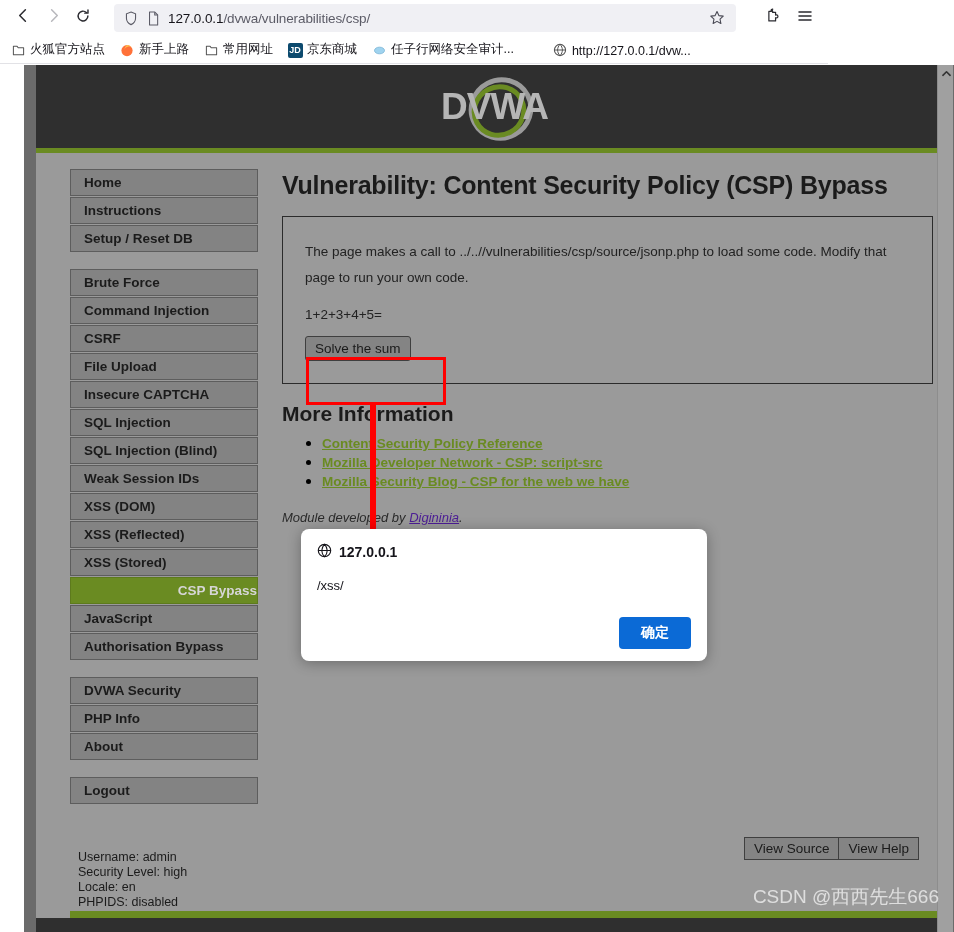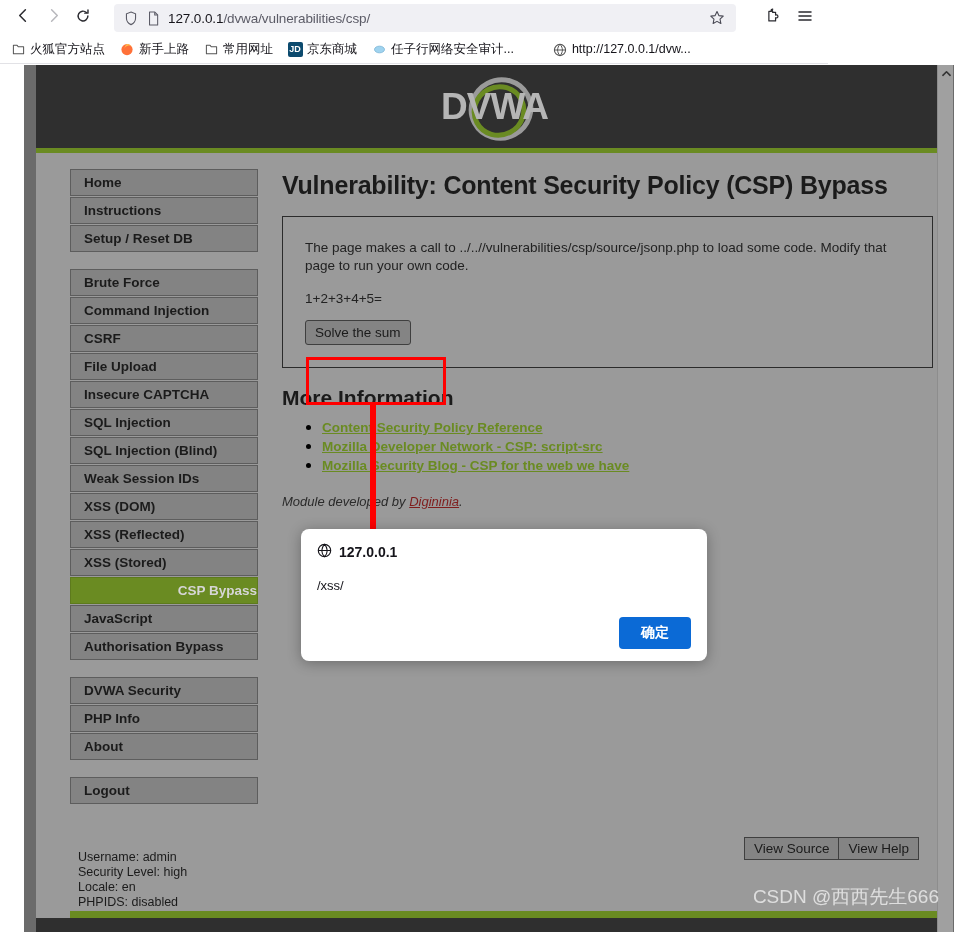--- a/index.html
+++ b/index.html
@@ -97,21 +97,21 @@
     height: 28px;
     display: flex;
     align-items: center;
     padding: 0 4px;
     gap: 2px;
     background: #ffffff;
     border-bottom: 1px solid #e2e2e6;
   }
   .bm-item {
     display: flex;
-    align-items: flex-start;
+    align-items: flex-end;
     gap: 4px;
     padding: 2px 6px;
     border-radius: 4px;
     font-size: 12.5px;
     color: #15141a;
     white-space: nowrap;
     cursor: pointer;
   }
   .bm-ico { width: 16px; height: 16px; display:flex; align-items:center; justify-content:center; flex:none; }
   .bm-jd {
@@ -267,21 +267,21 @@
 
   .vuln-box {
     border: 1px solid #2b2b2b;
     padding: 22px 22px 22px 22px;
     margin-bottom: 18px;
   }
 
   .vuln-box p {
     font-size: 13.5px;
     color: #222;
-    line-height: 18px;
+    line-height: 26px;
     margin-bottom: 16px;
   }
   .sum-label {
     font-size: 13.5px;
     color: #222;
     margin-bottom: 14px;
   }
 
   .solve-btn {
     background: #848484;
@@ -309,21 +309,21 @@
     text-decoration: underline;
     cursor: pointer;
   }
 
   .module-note {
     margin-top: 20px;
     font-size: 13px;
     font-style: italic;
     color: #2b2b2b;
   }
-  .module-note a { color: #7f1d1d; font-style: italic; text-decoration: underline; cursor: pointer; }
+  .module-note a { color: #4c1d95; font-style: italic; text-decoration: underline; cursor: pointer; }
 
   
   .view-btns {
     position: absolute;
     right: 34px;
     bottom: 72px;
     display: flex;
   }
   .view-btn {
     background: #848484;

